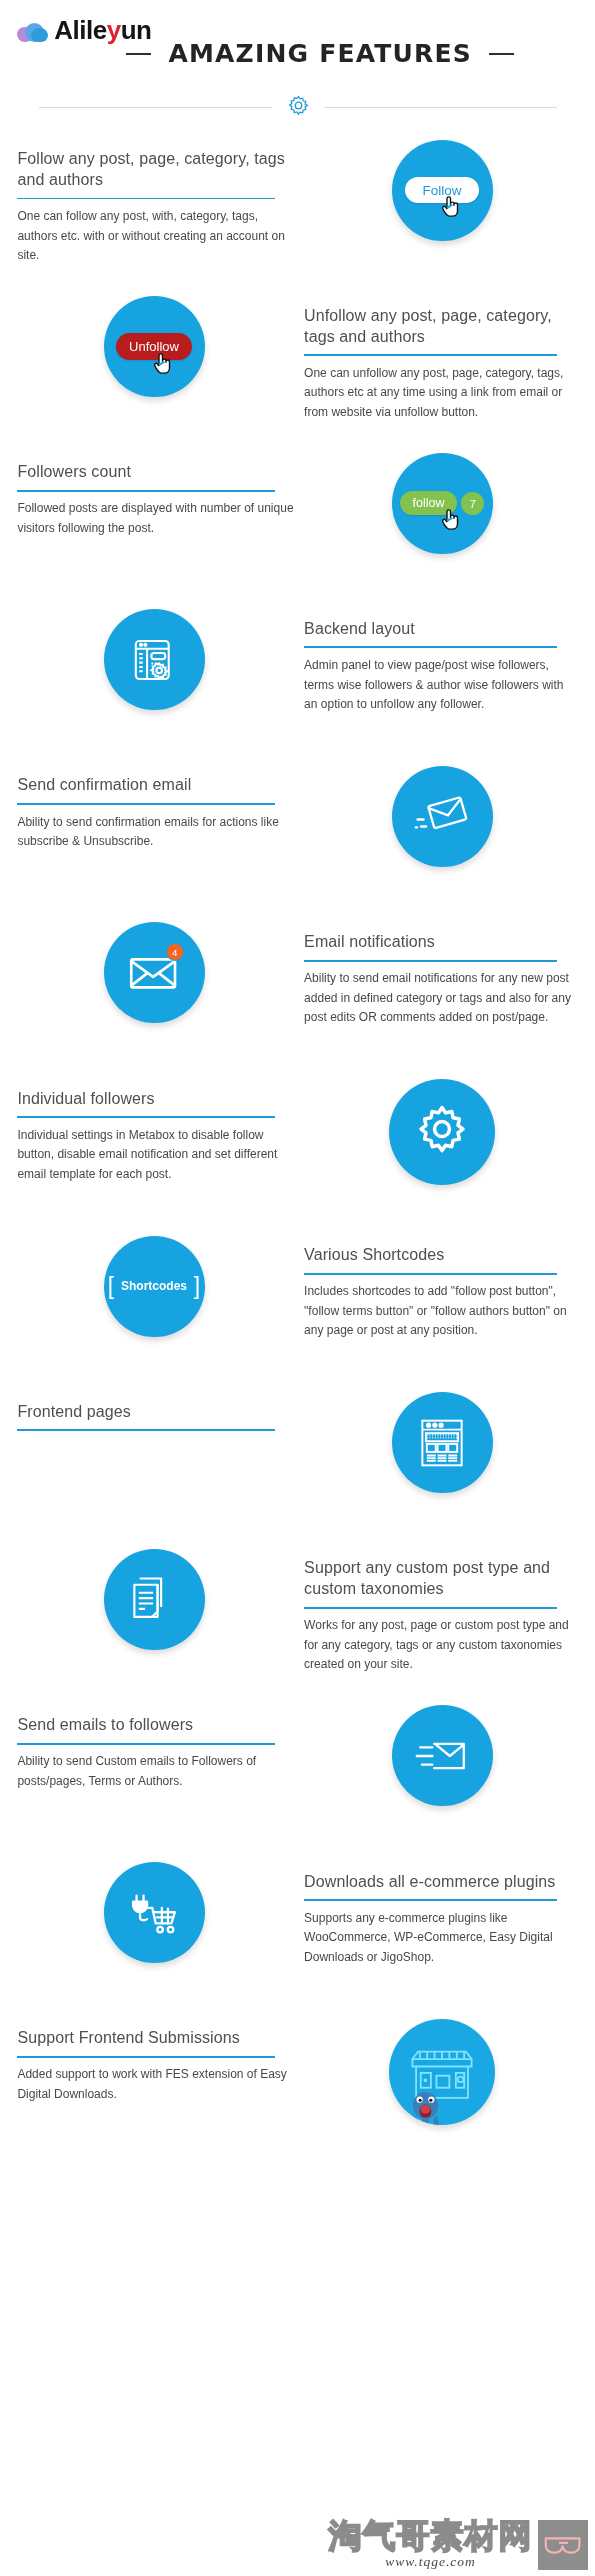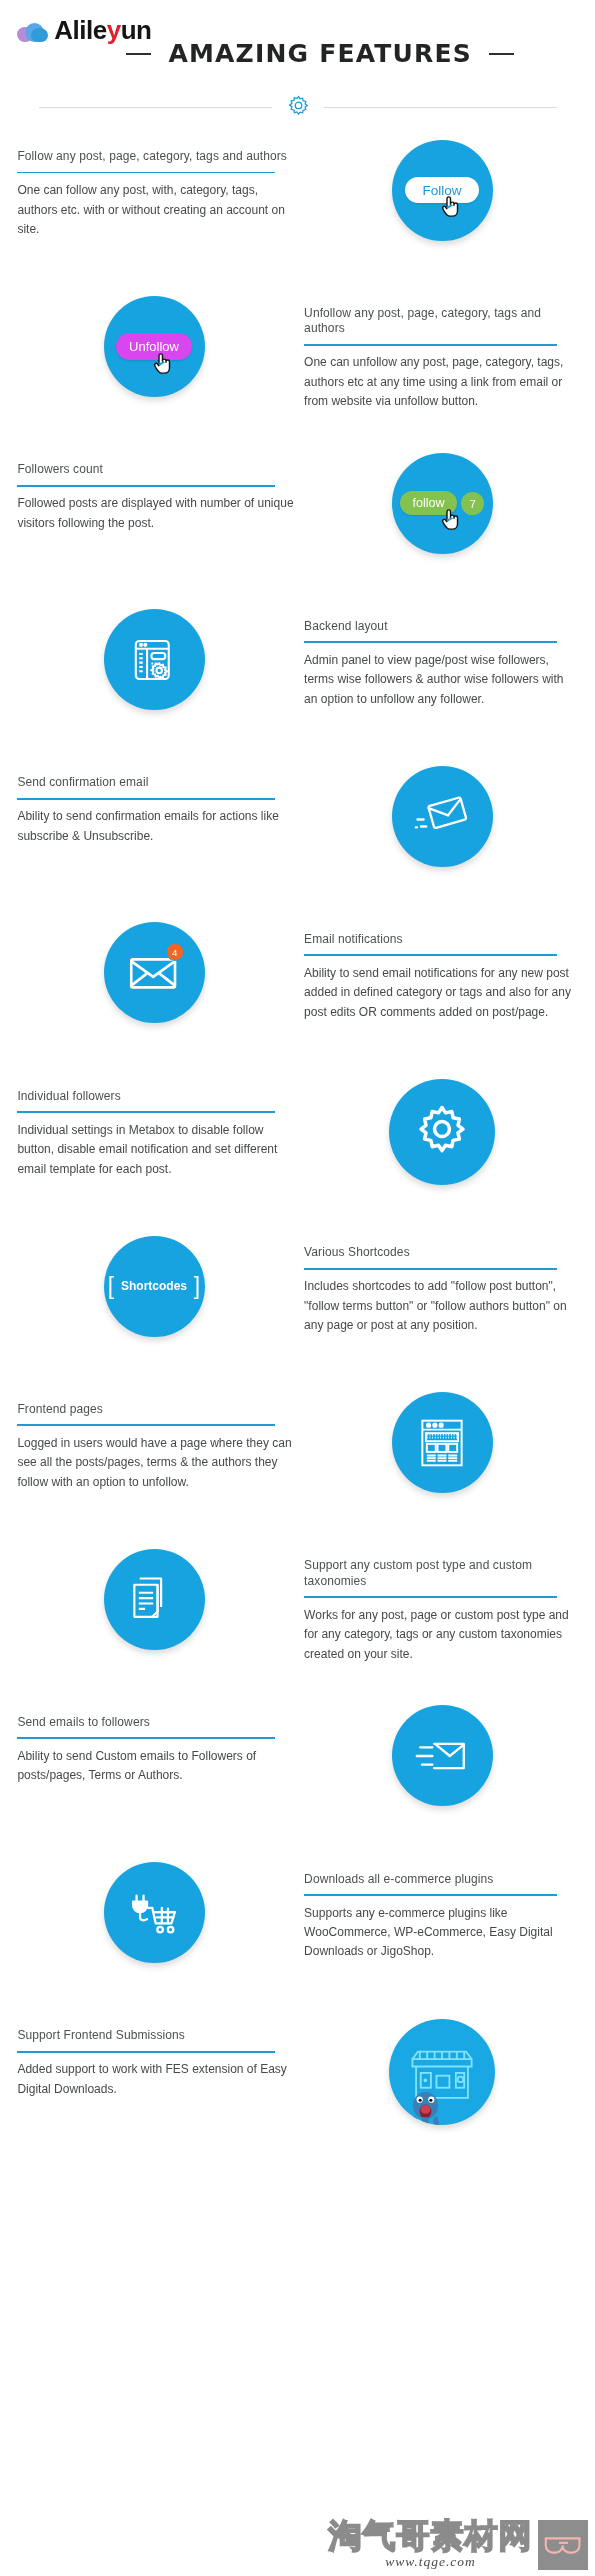--- a/index.html
+++ b/index.html
@@ -87,21 +87,21 @@
     margin-bottom: 11.6px;
   }
   .feature.left  { flex-direction: row; }          
   .feature.right { flex-direction: row-reverse; }  
 
   .text-col { width: 288px; flex: none; padding-top: 13.5px; }
   .feature.right .text-col { padding-left: 13.5px; }
   .feature.left  .text-col { padding-right: 7.7px; }
 
   .f-title {
-    font-size: 12px;
+    font-size: 16px;
     font-weight: normal;
     color: #4b5053;
     line-height: 1.3;
     letter-spacing: 0.1px;
   }
   .f-rule {
     height: 1.9px;
     background: #1f9ad6;
     margin: 6.8px 0 7.7px 0;
     width: 92%;
@@ -137,21 +137,21 @@
     background: #ffffff;
     color: #1f9ad6;
     border-radius: 19.3px;
     font-size: 13.5px;
     padding: 5.8px 17.4px;
     font-weight: normal;
     box-shadow: 0 1px 1.9px rgba(0,0,0,0.12);
     position: relative;
     z-index: 2;
   }
-  .pill.red  { background: #d946ef; color: #ffffff; font-size: 13px; padding: 5.8px 13.5px; }
+  .pill.red  { background: #b91c1c; color: #ffffff; font-size: 13px; padding: 5.8px 13.5px; }
   .pill.green{ background: #84c250; color: #ffffff; font-size: 12.6px; padding: 4.8px 12.6px; }
   .count-badge {
     background: #84c250;
     color: #ffffff;
     border-radius: 50%;
     width: 23px; height: 23px;
     display: flex; align-items: center; justify-content: center;
     font-size: 11.6px;
     margin-left: 3.9px;
   }
@@ -395,21 +395,20 @@
           <span class="brk">]</span>
         </span>
       </div>
     </div>
   </div>
 
   <div class="feature left">
     <div class="text-col">
       <div class="f-title">Frontend pages</div>
       <div class="f-rule"></div>
-      <div class="f-desc">Logged in users would have a page where they can see all the posts/pages, terms &amp; the authors they follow with an option to unfollow.</div>
     </div>
     <div class="icon-col">
       <div class="circle">
         <svg width="50" height="52" viewBox="0 0 56 58" fill="none" stroke="#fff" stroke-width="2.2">
           <rect x="6" y="4" width="44" height="50"></rect>
           <path d="M6 14h44"></path>
           <circle cx="13" cy="9" r="1.8" fill="#fff"></circle>
             <circle cx="20" cy="9" r="1.8" fill="#fff"></circle>
             <circle cx="27" cy="9" r="1.8" fill="#fff"></circle>
           <rect x="10" y="18" width="36" height="9" fill="none"></rect>

